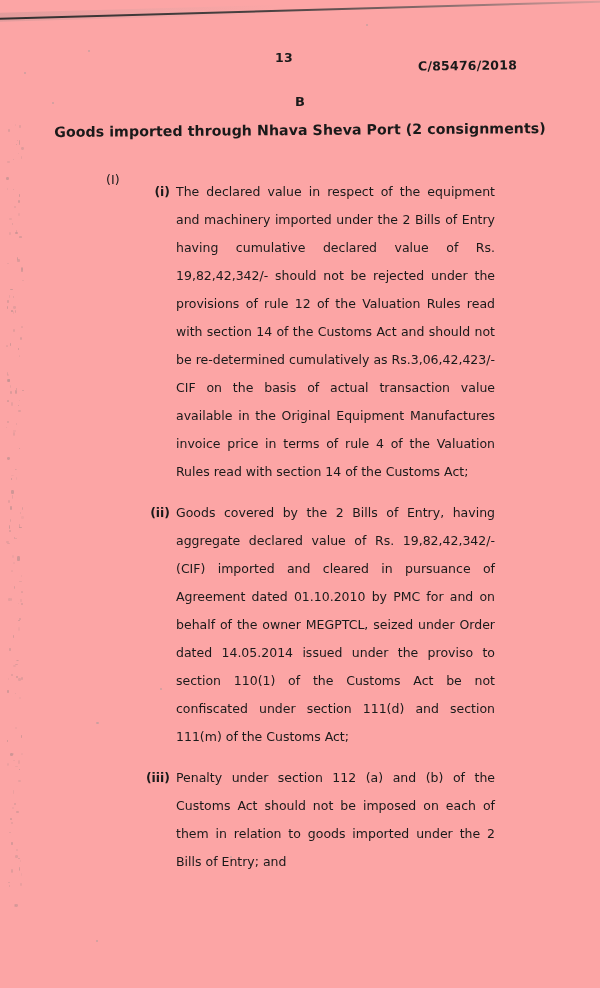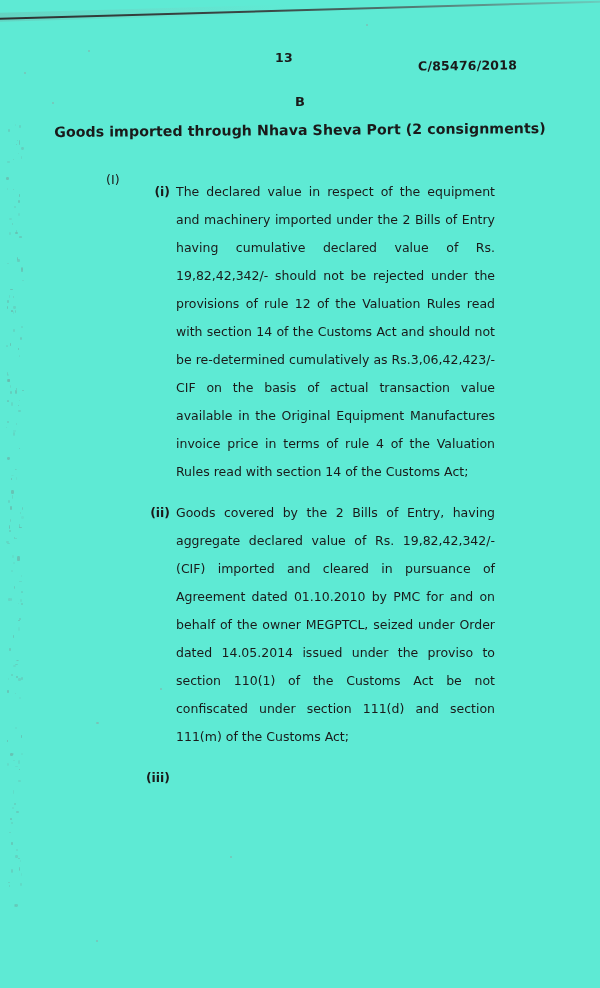--- a/index.html
+++ b/index.html
@@ -6,21 +6,21 @@
     margin: 0;
     padding: 0;
     background: #ffffff;
   }
 
   .page {
     position: relative;
     width: 600px;
     height: 988px;
     margin: 0;
-    background: #5eead4;
+    background: #fca5a5;
     overflow: hidden;
     font-family: "DejaVu Sans", sans-serif;
     color: #1a1a1a;
   }
 
   
   .scan-edge {
     position: absolute;
     left: -10px;
     top: 18px;
@@ -368,20 +368,23 @@
 
     <div class="clause lvl2">
       <span class="marker">(ii)</span>
       <div class="text">
           <p>Goods covered by the 2 Bills of Entry, having aggregate declared value of Rs. 19,82,42,342/-(CIF) imported and cleared in pursuance of Agreement dated 01.10.2010 by PMC for and on behalf of the owner MEGPTCL, seized under Order dated 14.05.2014 issued under the proviso to section 110(1) of the Customs Act be not confiscated under section 111(d) and section 111(m) of the Customs Act;</p>
         </div>
     </div>
 
     <div class="clause lvl2">
       <span class="marker">(iii)</span>
+      <div class="text">
+          <p>Penalty under section 112 (a) and (b) of the Customs Act should not be imposed on each of them in relation to goods imported under the 2 Bills of Entry; and</p>
+        </div>
     </div>
 
   </div>
 
   <div class="dust" style="left:88px;top:50px;width:2px;height:2px;"></div>
   <div class="dust" style="left:24px;top:72px;width:2px;height:2px;"></div>
   <div class="dust" style="left:52px;top:102px;width:2px;height:2px;"></div>
   <div class="dust" style="left:366px;top:24px;width:2px;height:2px;"></div>
   <div class="dust" style="left:96px;top:940px;width:2px;height:2px;"></div>
   <div class="dust" style="left:160px;top:688px;width:2px;height:2px;"></div>

